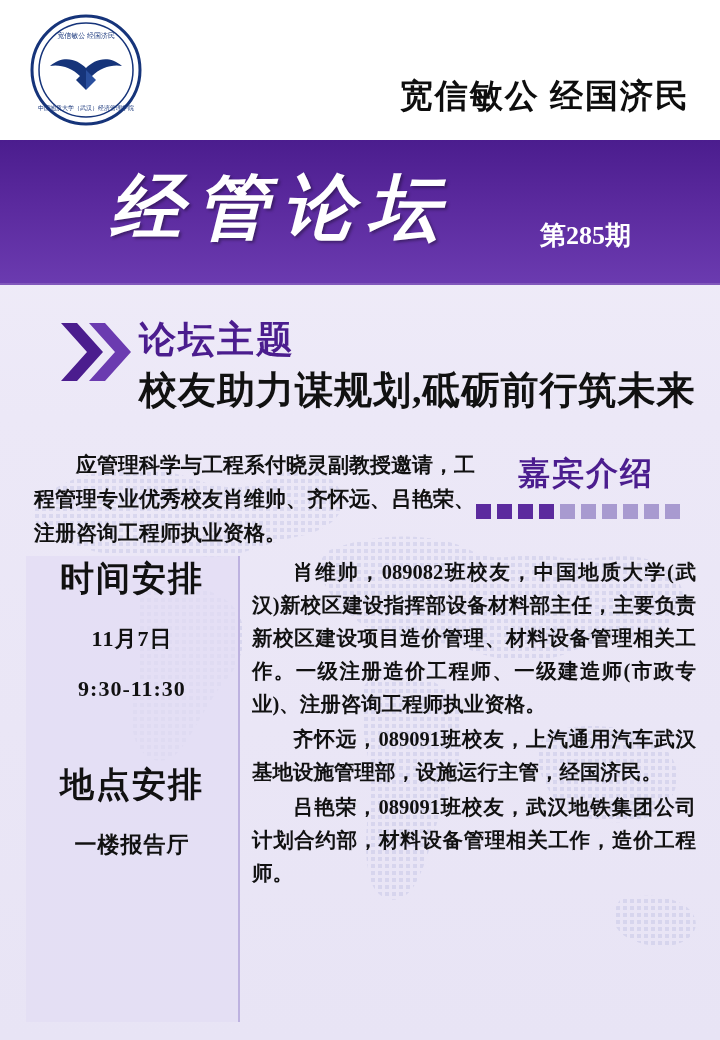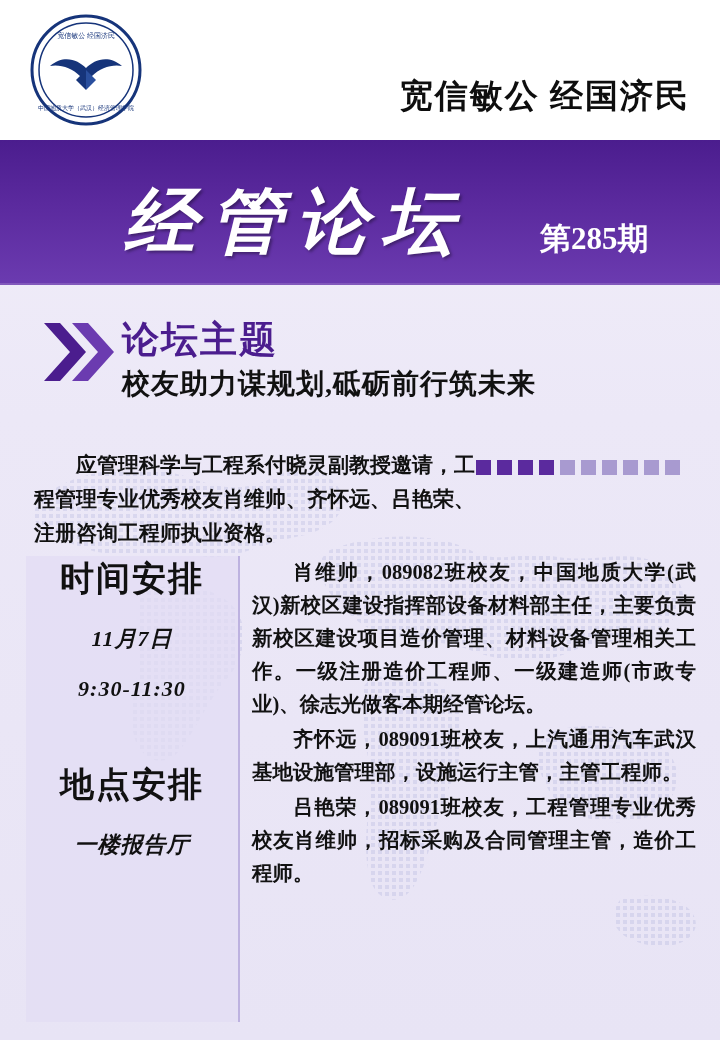--- a/index.html
+++ b/index.html
@@ -59,44 +59,44 @@
   
   .band {
     position: relative;
     height: 145px;
     background: linear-gradient(180deg, #4b1d8e 0%, #5b2a9e 45%, #6b3bb0 100%);
     box-shadow: inset 0 -2px 0 rgba(255,255,255,0.15);
   }
   .band-title {
     position: absolute;
     left: 110px;
-    top: 34px;
+    top: 20px;
     font-size: 72px;
     font-weight: bold;
     color: #ffffff;
     letter-spacing: 14px;
     font-family: Liberation Mono, monospace;
     font-style: italic;
     text-shadow: 2px 2px 3px rgba(0,0,0,0.35);
-    margin-left: 14px;
   }
   .band-issue {
     position: absolute;
     left: 540px;
     top: 78px;
-    font-size: 31px;
+    font-size: 26px;
     font-weight: bold;
     color: #ffffff;
     font-family: "Liberation Serif", "DejaVu Serif", serif;
   }
 
   
   .theme-wrap {
     position: relative;
     height: 145px;
+    margin-left: 17px;
   }
   .chevrons {
     position: absolute;
     left: 44px;
     top: 38px;
     width: 78px;
     height: 58px;
   }
   .theme-label {
     position: absolute;
@@ -104,21 +104,21 @@
     top: 30px;
     font-size: 37px;
     font-weight: bold;
     color: #4b1d8e;
     letter-spacing: 2px;
   }
   .theme-text {
     position: absolute;
     left: 122px;
     top: 80px;
-    font-size: 28px;
+    font-size: 38px;
     font-weight: bold;
     color: #111111;
     letter-spacing: 1px;
   }
 
   
   .intro {
     position: absolute;
     left: 34px;
     top: 448px;
@@ -174,21 +174,20 @@
     font-size: 34px;
     font-weight: bold;
     letter-spacing: 2px;
   }
   .lc-title.second { margin-top: 60px; }
   .lc-line {
     margin-top: 22px;
     font-size: 22px;
     font-weight: bold;
     letter-spacing: 1px;
-    font-style: italic;
   }
 
   
   .guests {
     position: absolute;
     left: 252px;
     top: 556px;
     width: 444px;
     font-size: 20.5px;
     line-height: 33px;
@@ -245,20 +244,21 @@
       <path d="M0,0 L26,29 L0,58 L16,58 L42,29 L16,0 Z" fill="#4b1d8e"></path>
       <path d="M28,0 L54,29 L28,58 L44,58 L70,29 L44,0 Z" fill="#6b3bb0"></path>
     </svg>
     <div class="theme-label">论坛主题</div>
     <div class="theme-text">校友助力谋规划,砥砺前行筑未来</div>
   </div>
 
   <div class="intro">应管理科学与工程系付晓灵副教授邀请，工程管理专业优秀校友肖维帅、齐怀远、吕艳荣、注册咨询工程师执业资格。</div>
 
   <div class="guest-head">
+    <div class="gh-text">嘉宾介绍</div>
     <div class="gh-squares">
       <i></i>
         <i></i>
         <i></i>
         <i></i>
         <i class="light"></i>
         <i class="light"></i>
         <i class="light"></i>
         <i class="light"></i>
         <i class="light"></i>
@@ -268,18 +268,18 @@
 
   <div class="left-col">
     <div class="lc-title">时间安排</div>
     <div class="lc-line">11月7日</div>
     <div class="lc-line">9:30-11:30</div>
     <div class="lc-title second">地点安排</div>
     <div class="lc-line">一楼报告厅</div>
   </div>
 
   <div class="guests">
-    <p>肖维帅，089082班校友，中国地质大学(武汉)新校区建设指挥部设备材料部主任，主要负责新校区建设项目造价管理、材料设备管理相关工作。一级注册造价工程师、一级建造师(市政专业)、徐志光做客本期经管论坛。</p>
-    <p>齐怀远，089091班校友，上汽通用汽车武汉基地设施管理部，设施运行主管，主管工程师。</p>
-    <p>吕艳荣，089091班校友，工程管理专业优秀校友肖维帅，招标采购及合同管理主管，造价工程师。</p>
+    <p>肖维帅，089082班校友，中国地质大学(武汉)新校区建设指挥部设备材料部主任，主要负责新校区建设项目造价管理、材料设备管理相关工作。一级注册造价工程师、一级建造师(市政专业)、注册咨询工程师执业资格。</p>
+    <p>齐怀远，089091班校友，上汽通用汽车武汉基地设施管理部，设施运行主管，经国济民。</p>
+    <p>吕艳荣，089091班校友，武汉地铁集团公司计划合约部，材料设备管理相关工作，造价工程师。</p>
   </div>
 
 </div>
 
 </body></html>

